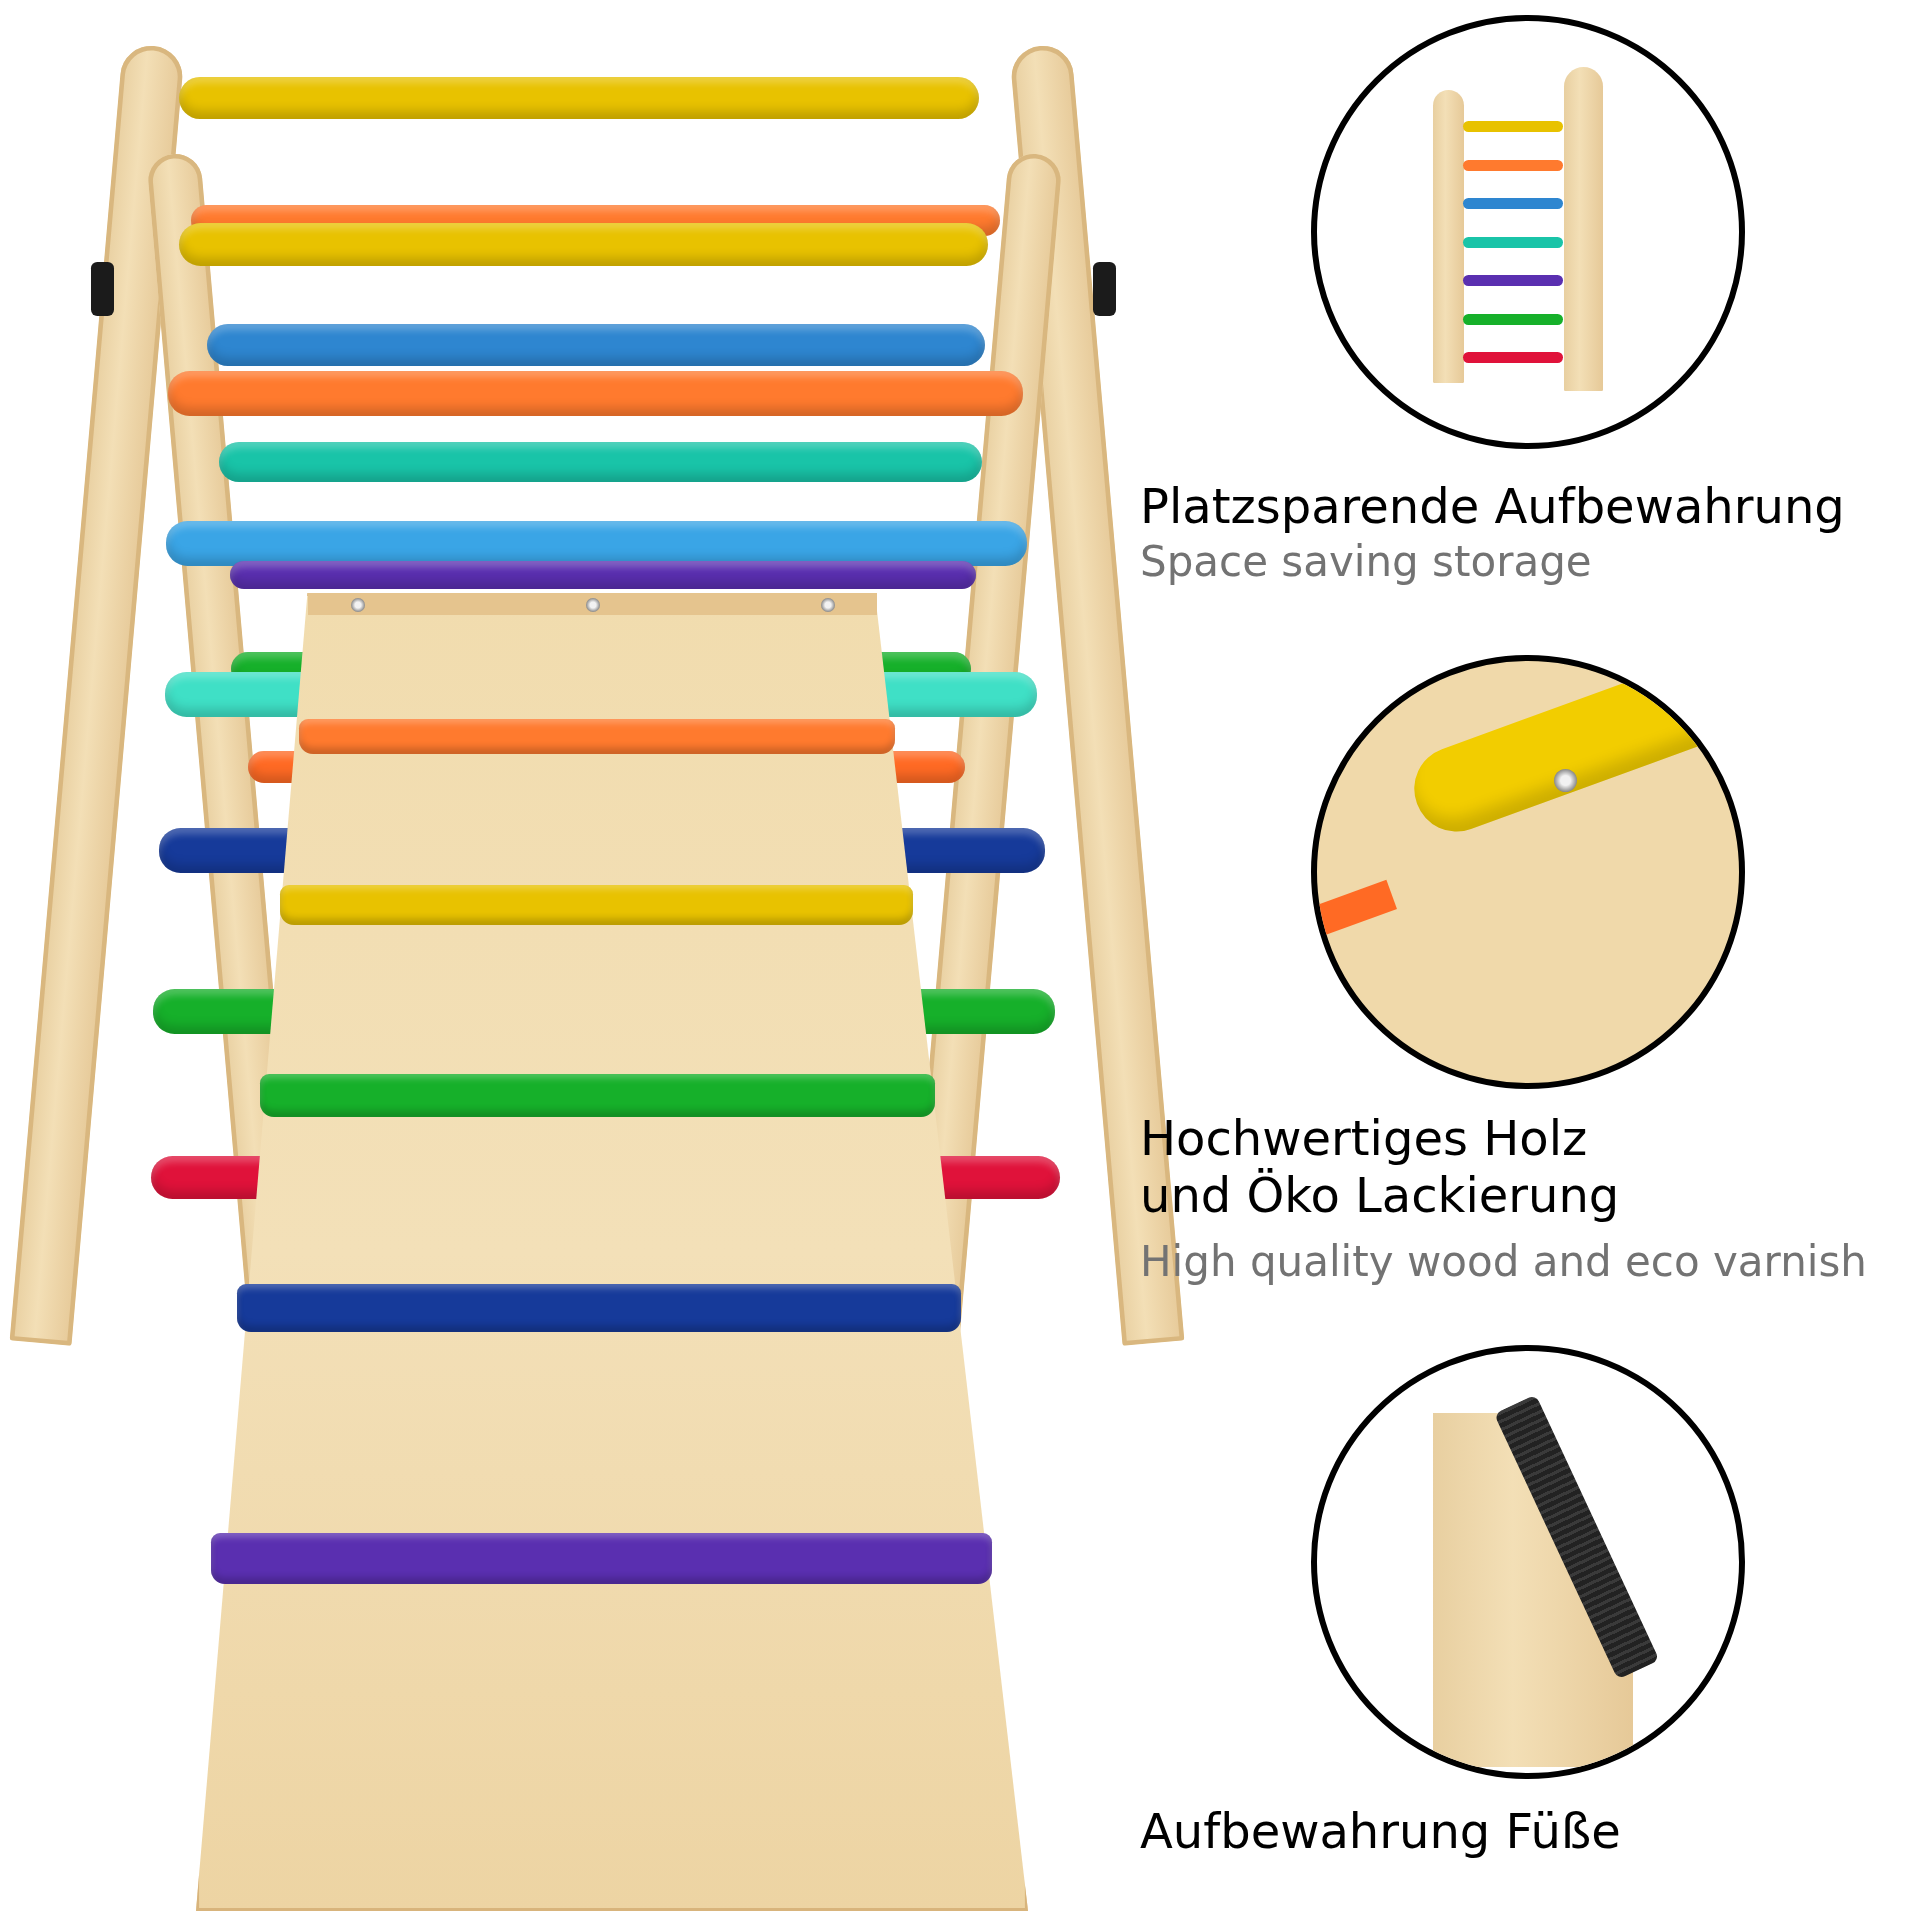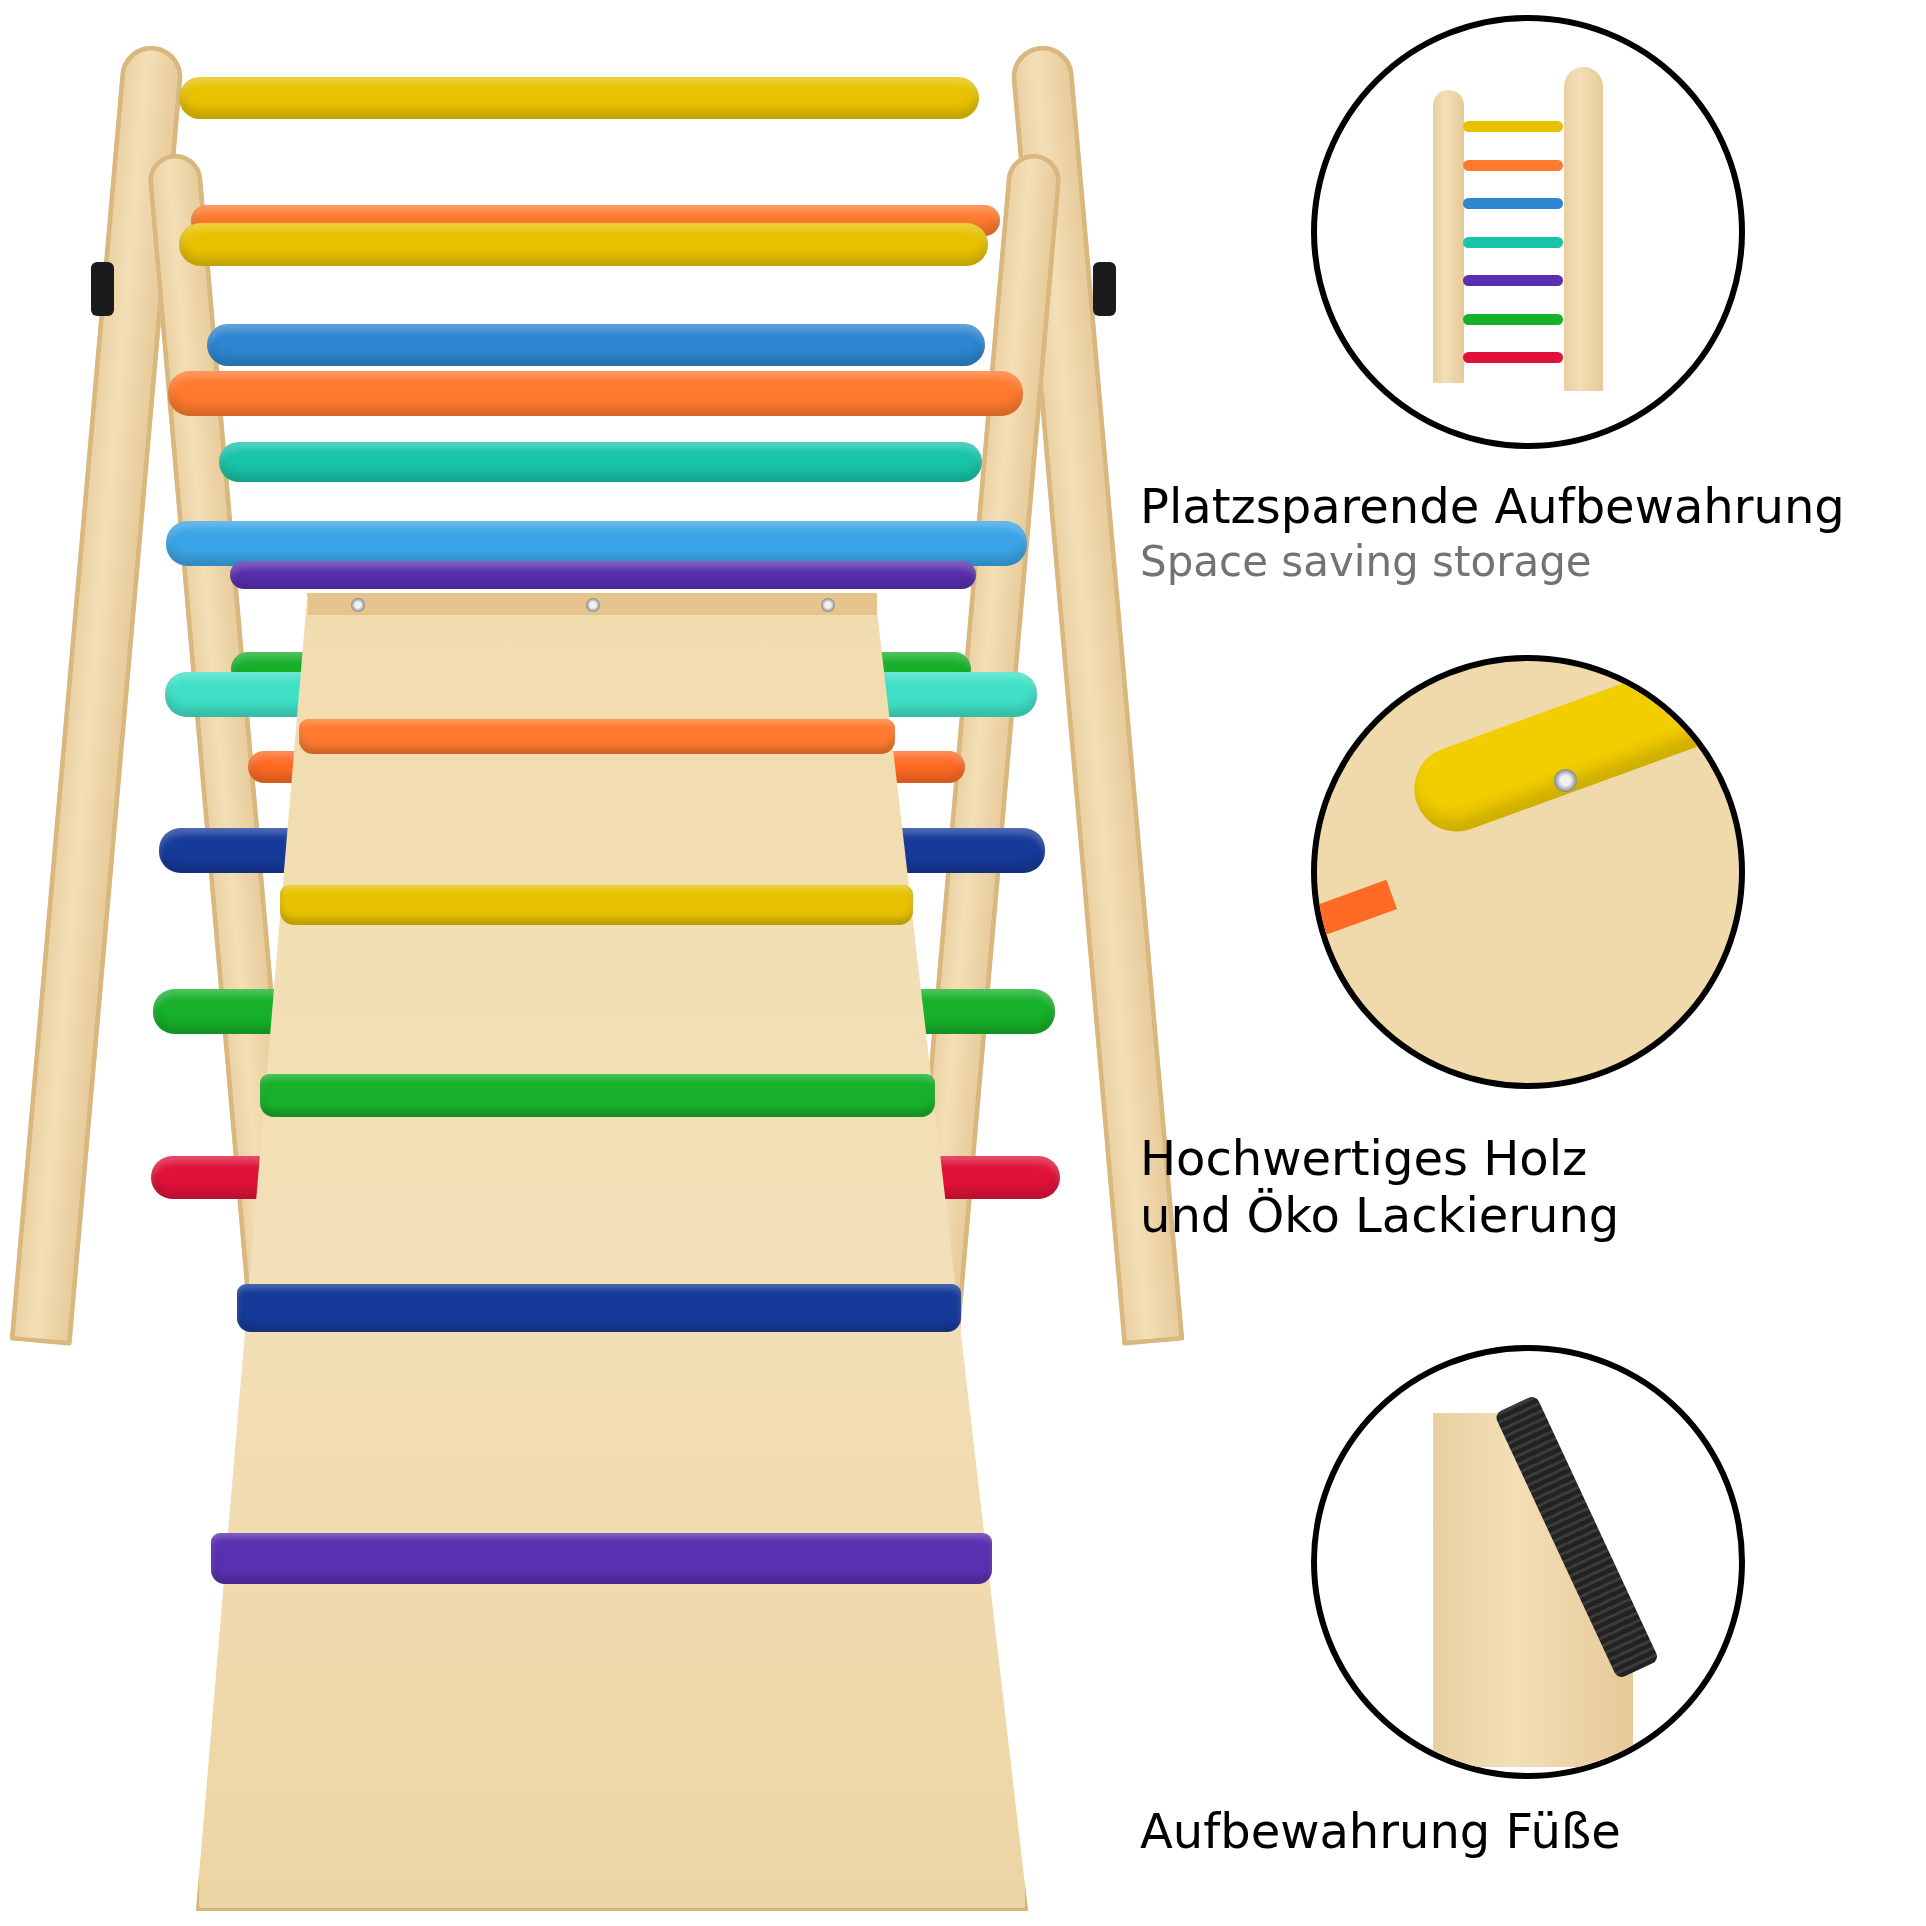--- a/index.html
+++ b/index.html
@@ -72,23 +72,24 @@
 <div class="caption" style="top:478px;">
   <div class="title">Platzsparende Aufbewahrung</div>
   <div class="sub">Space saving storage</div>
 </div>
 
 <div class="circle" style="left:1311px;top:655px;width:422px;height:422px;background:#f0d9aa;">
   <div class="abs" style="left:100px;top:100px;width:354px;height:85px;background:#f2cd00;border-radius:42px 0 0 42px;transform:rotate(-20deg);transform-origin:left center;box-shadow:inset 0 -14px 15.4px rgba(0,0,0,0.15);"></div>
   <div class="abs" style="left:0;top:231px;width:77px;height:31px;background:#ff6a24;transform:rotate(-20deg);"></div>
   <div class="screw" style="left:237px;top:108px;width:23px;height:23px;"></div>
 </div>
-<div class="caption" style="top:1110px;margin-top:20px;">
+<div class="caption" style="top:1110px;">
   <div class="title">Hochwertiges Holz</div>
   <div class="title">und Öko Lackierung</div>
+  <div class="sub" style="margin-top:10.8px;">High quality wood and eco varnish</div>
 </div>
 
 <div class="circle" style="left:1311px;top:1345px;width:422px;height:422px;">
   <div class="abs wood" style="left:116px;top:62px;width:200px;height:354px;clip-path:polygon(20% 0,52% 0,100% 62%,100% 100%,0 100%,0 0);"></div>
   <div class="abs" style="left:177px;top:63px;width:46px;height:293px;background:repeating-linear-gradient(0deg,#222 0 4.6px,#3a3a3a 4.6px 7.7px);border-radius:7.7px;transform:rotate(-25deg);transform-origin:top left;"></div>
 </div>
 <div class="caption" style="top:1803px;">
   <div class="title">Aufbewahrung Füße</div>
 </div>
 

